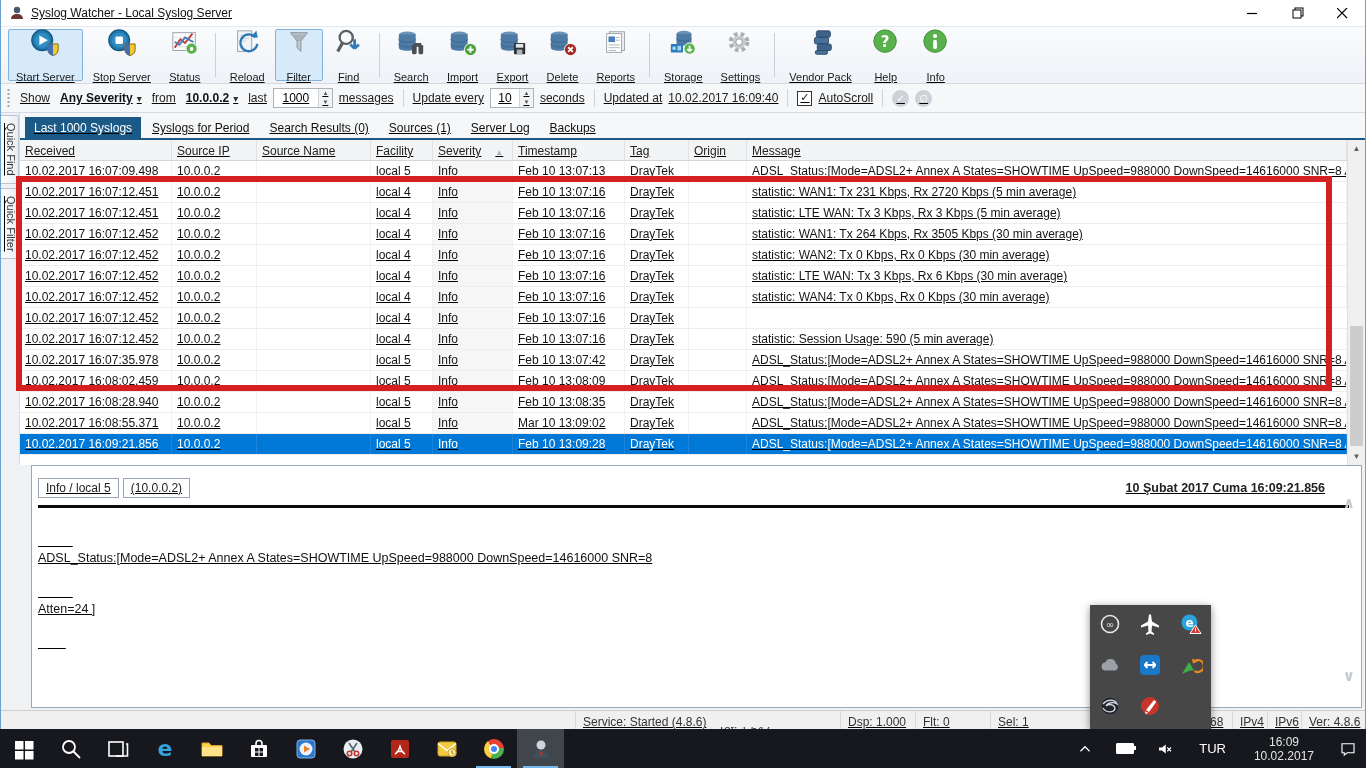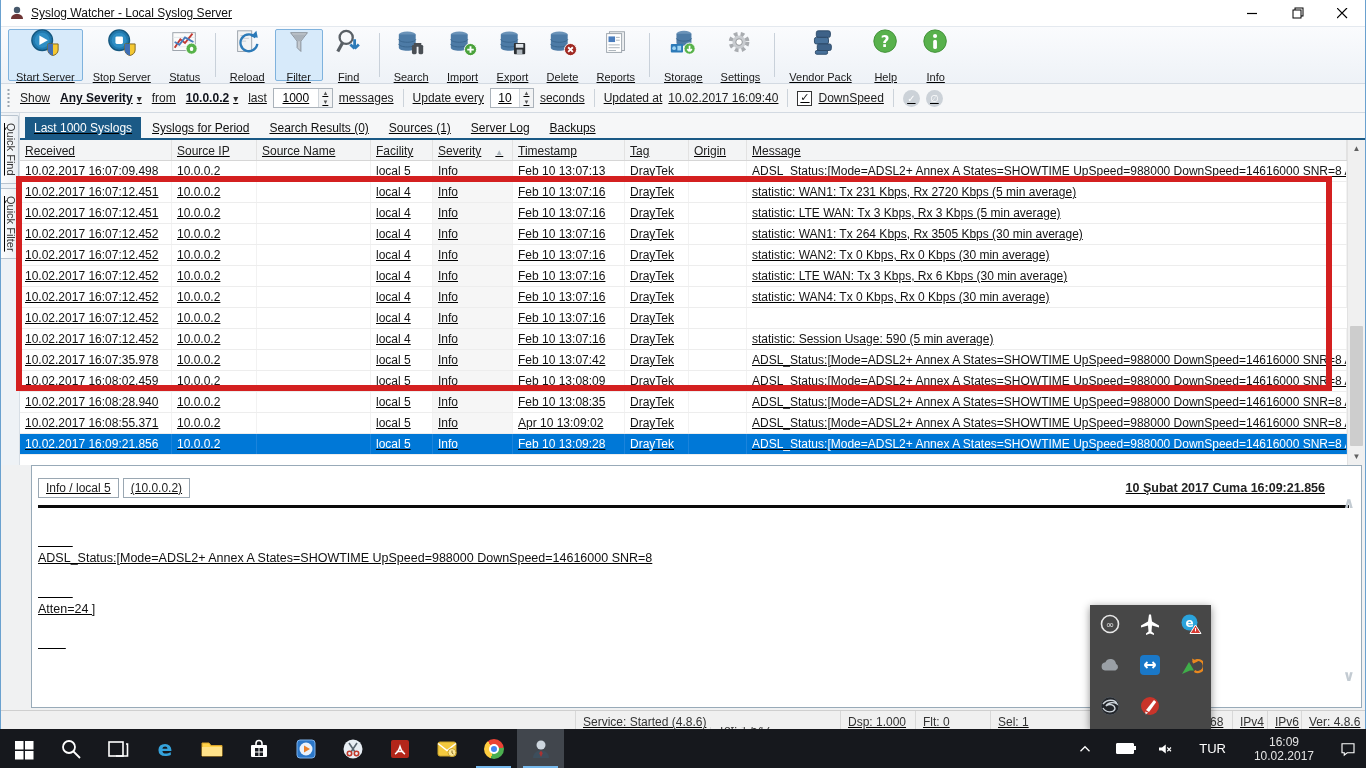--- a/index.html
+++ b/index.html
@@ -377,21 +377,21 @@
           <span>▲</span>
           <span>▼</span>
         </span>
     </span>
     <span>seconds</span>
     <span class="fb-sep"></span>
     <span>Updated at</span>
     <span>10.02.2017 16:09:40</span>
     <span class="fb-sep"></span>
     <span class="cb checked"></span>
-    <span>DownSpeed</span>
+    <span>AutoScroll</span>
     <span class="fb-sep"></span>
     <span class="roundbtn">✓</span>
     <span class="roundbtn">∅</span>
   </div>
 
   <div class="mainrow">
     <div class="quick-strip">
         <div class="qtab">Quick Find</div>
         <div class="qtab">Quick Filter</div>
       </div>
@@ -567,21 +567,21 @@
                 <div class="td" style="width: 64px;">DrayTek</div>
                 <div class="td" style="width: 58px;"></div>
                 <div class="td" style="flex: 1 1 0%;">ADSL_Status:[Mode=ADSL2+ Annex A States=SHOWTIME UpSpeed=988000 DownSpeed=14616000 SNR=8 Att ...</div>
               </div>
               <div class="tr">
                 <div class="td" style="width: 152px;">10.02.2017 16:08:55.371</div>
                 <div class="td" style="width: 85px;">10.0.0.2</div>
                 <div class="td" style="width: 114px;"></div>
                 <div class="td" style="width: 62px;">local 5</div>
                 <div class="td sorted" style="width: 80px;">Info</div>
-                <div class="td" style="width: 112px;">Apr 10 13:09:02</div>
+                <div class="td" style="width: 112px;">Mar 10 13:09:02</div>
                 <div class="td" style="width: 64px;">DrayTek</div>
                 <div class="td" style="width: 58px;"></div>
                 <div class="td" style="flex: 1 1 0%;">ADSL_Status:[Mode=ADSL2+ Annex A States=SHOWTIME UpSpeed=988000 DownSpeed=14616000 SNR=8 Atte...</div>
               </div>
               <div class="tr sel">
                 <div class="td" style="width: 152px;">10.02.2017 16:09:21.856</div>
                 <div class="td" style="width: 85px;">10.0.0.2</div>
                 <div class="td" style="width: 114px;"></div>
                 <div class="td" style="width: 62px;">local 5</div>
                 <div class="td sorted" style="width: 80px;">Info</div>

